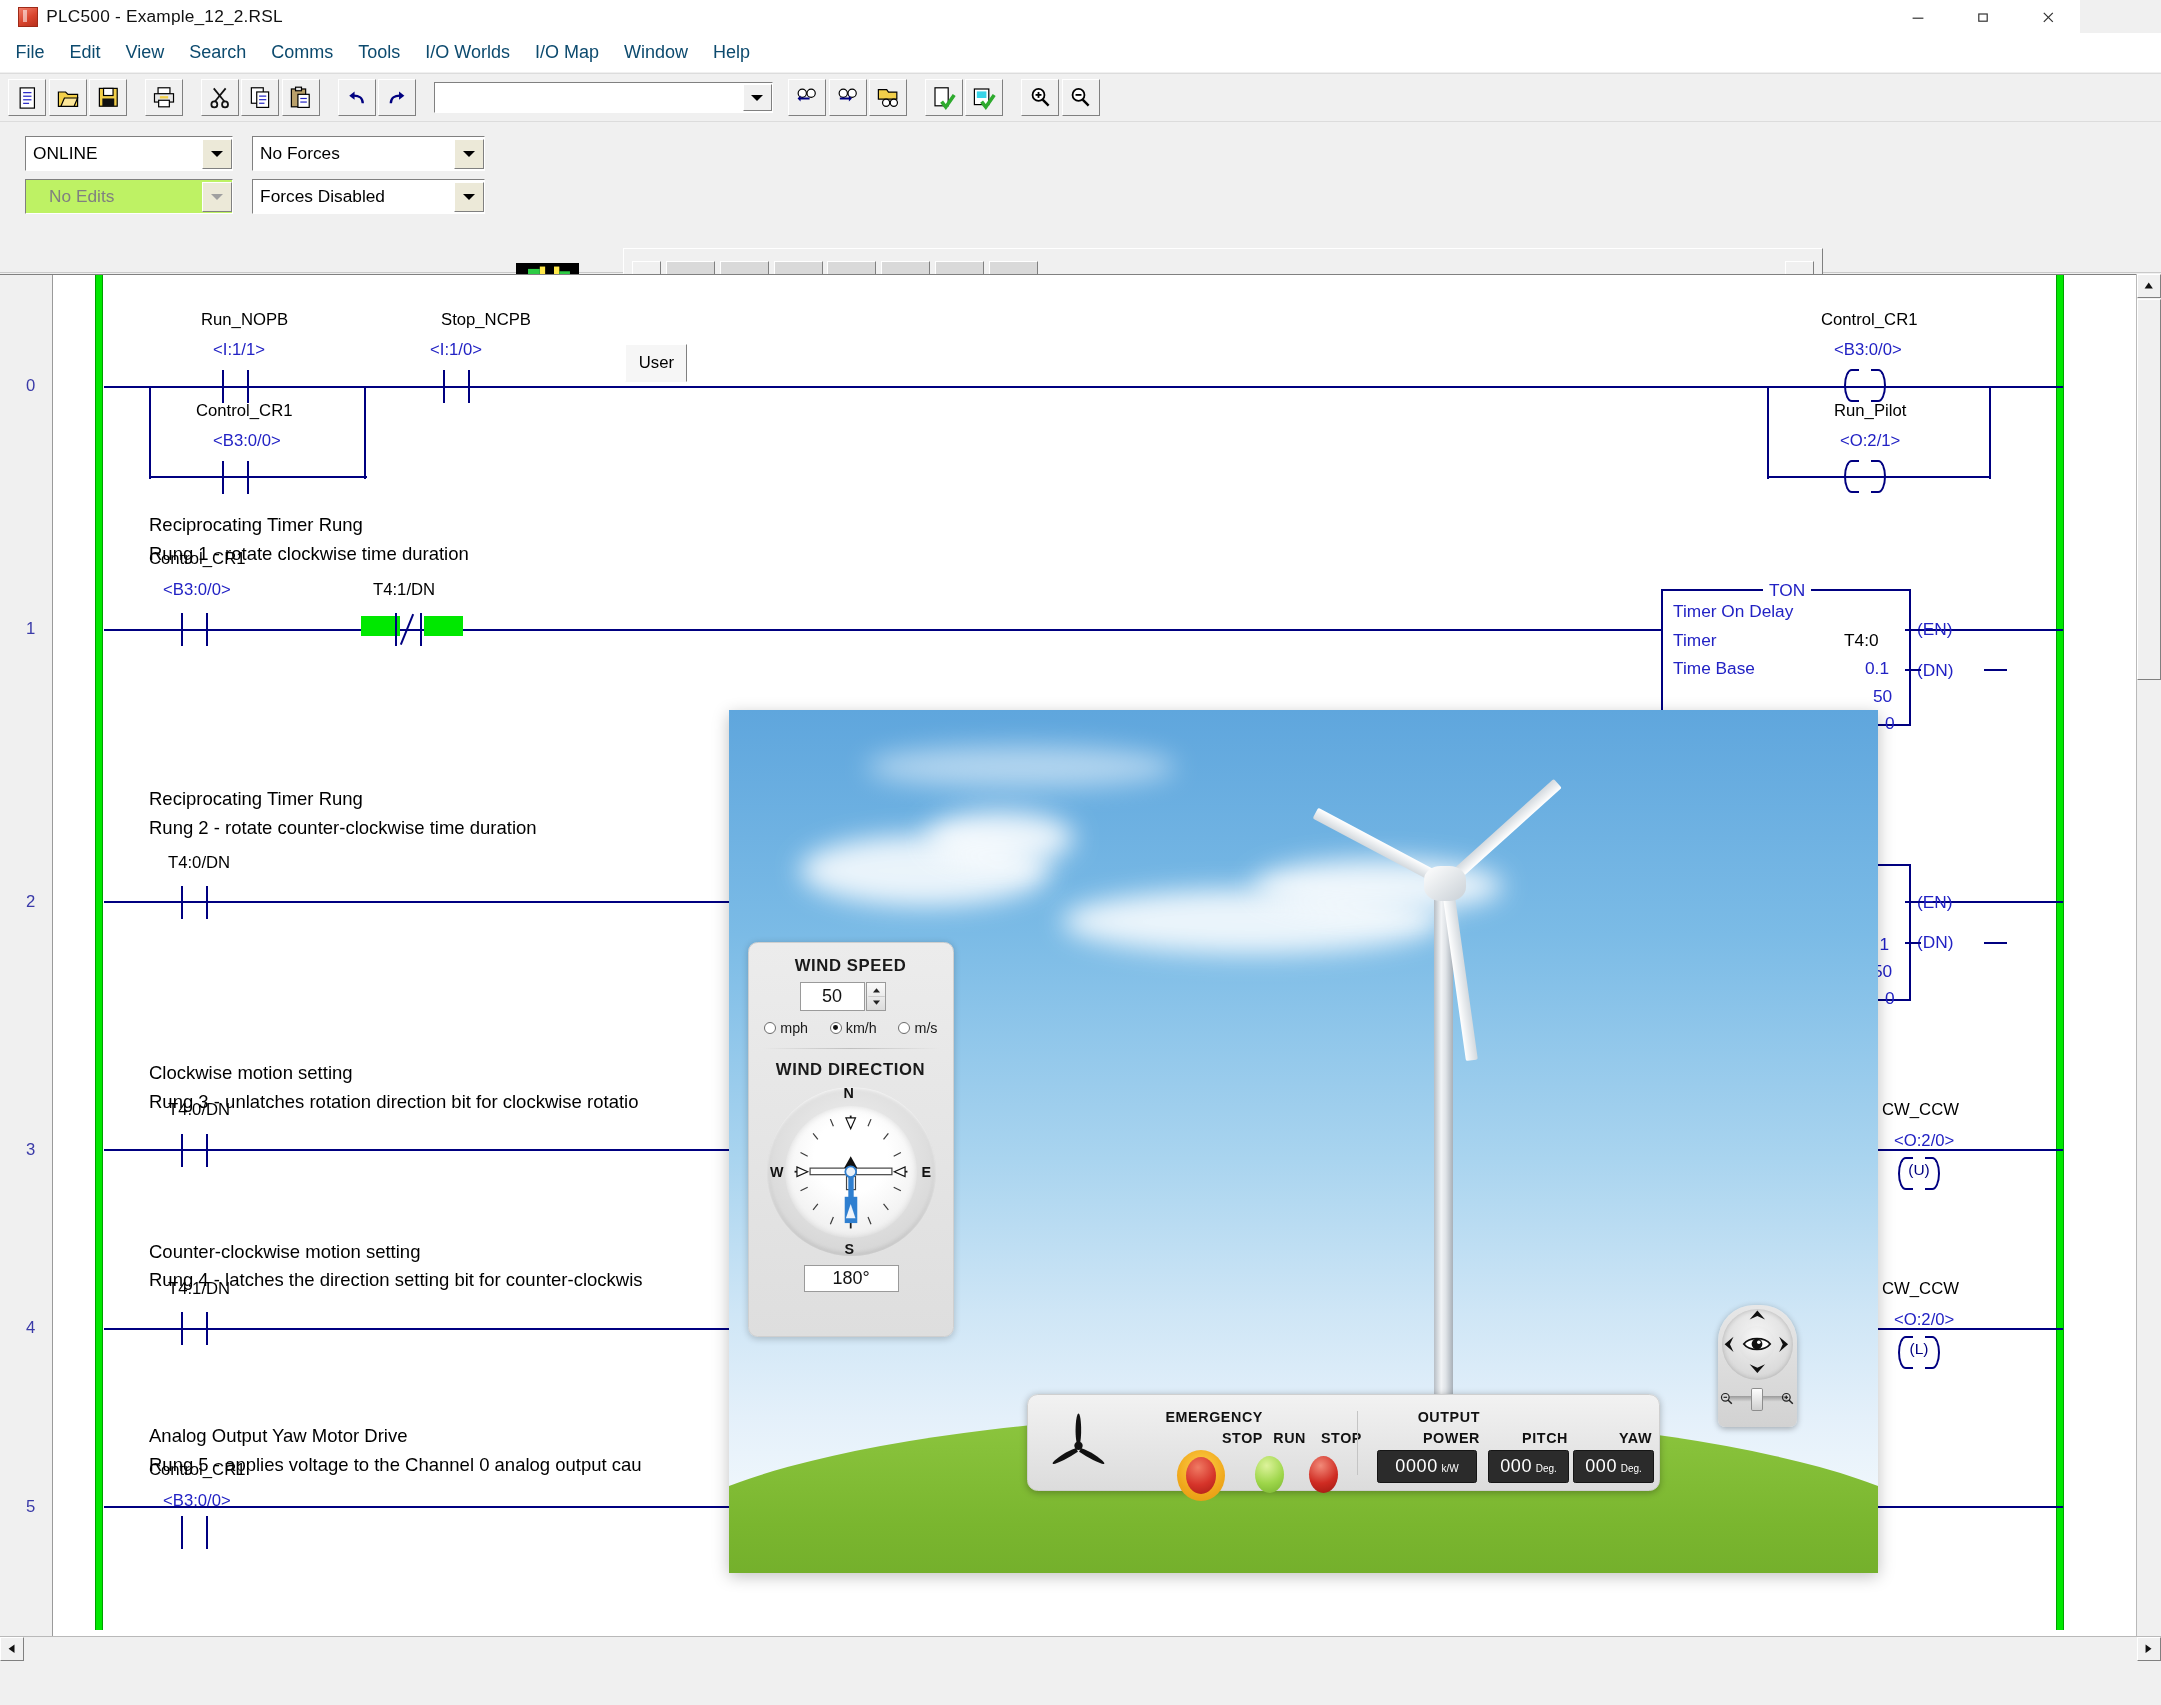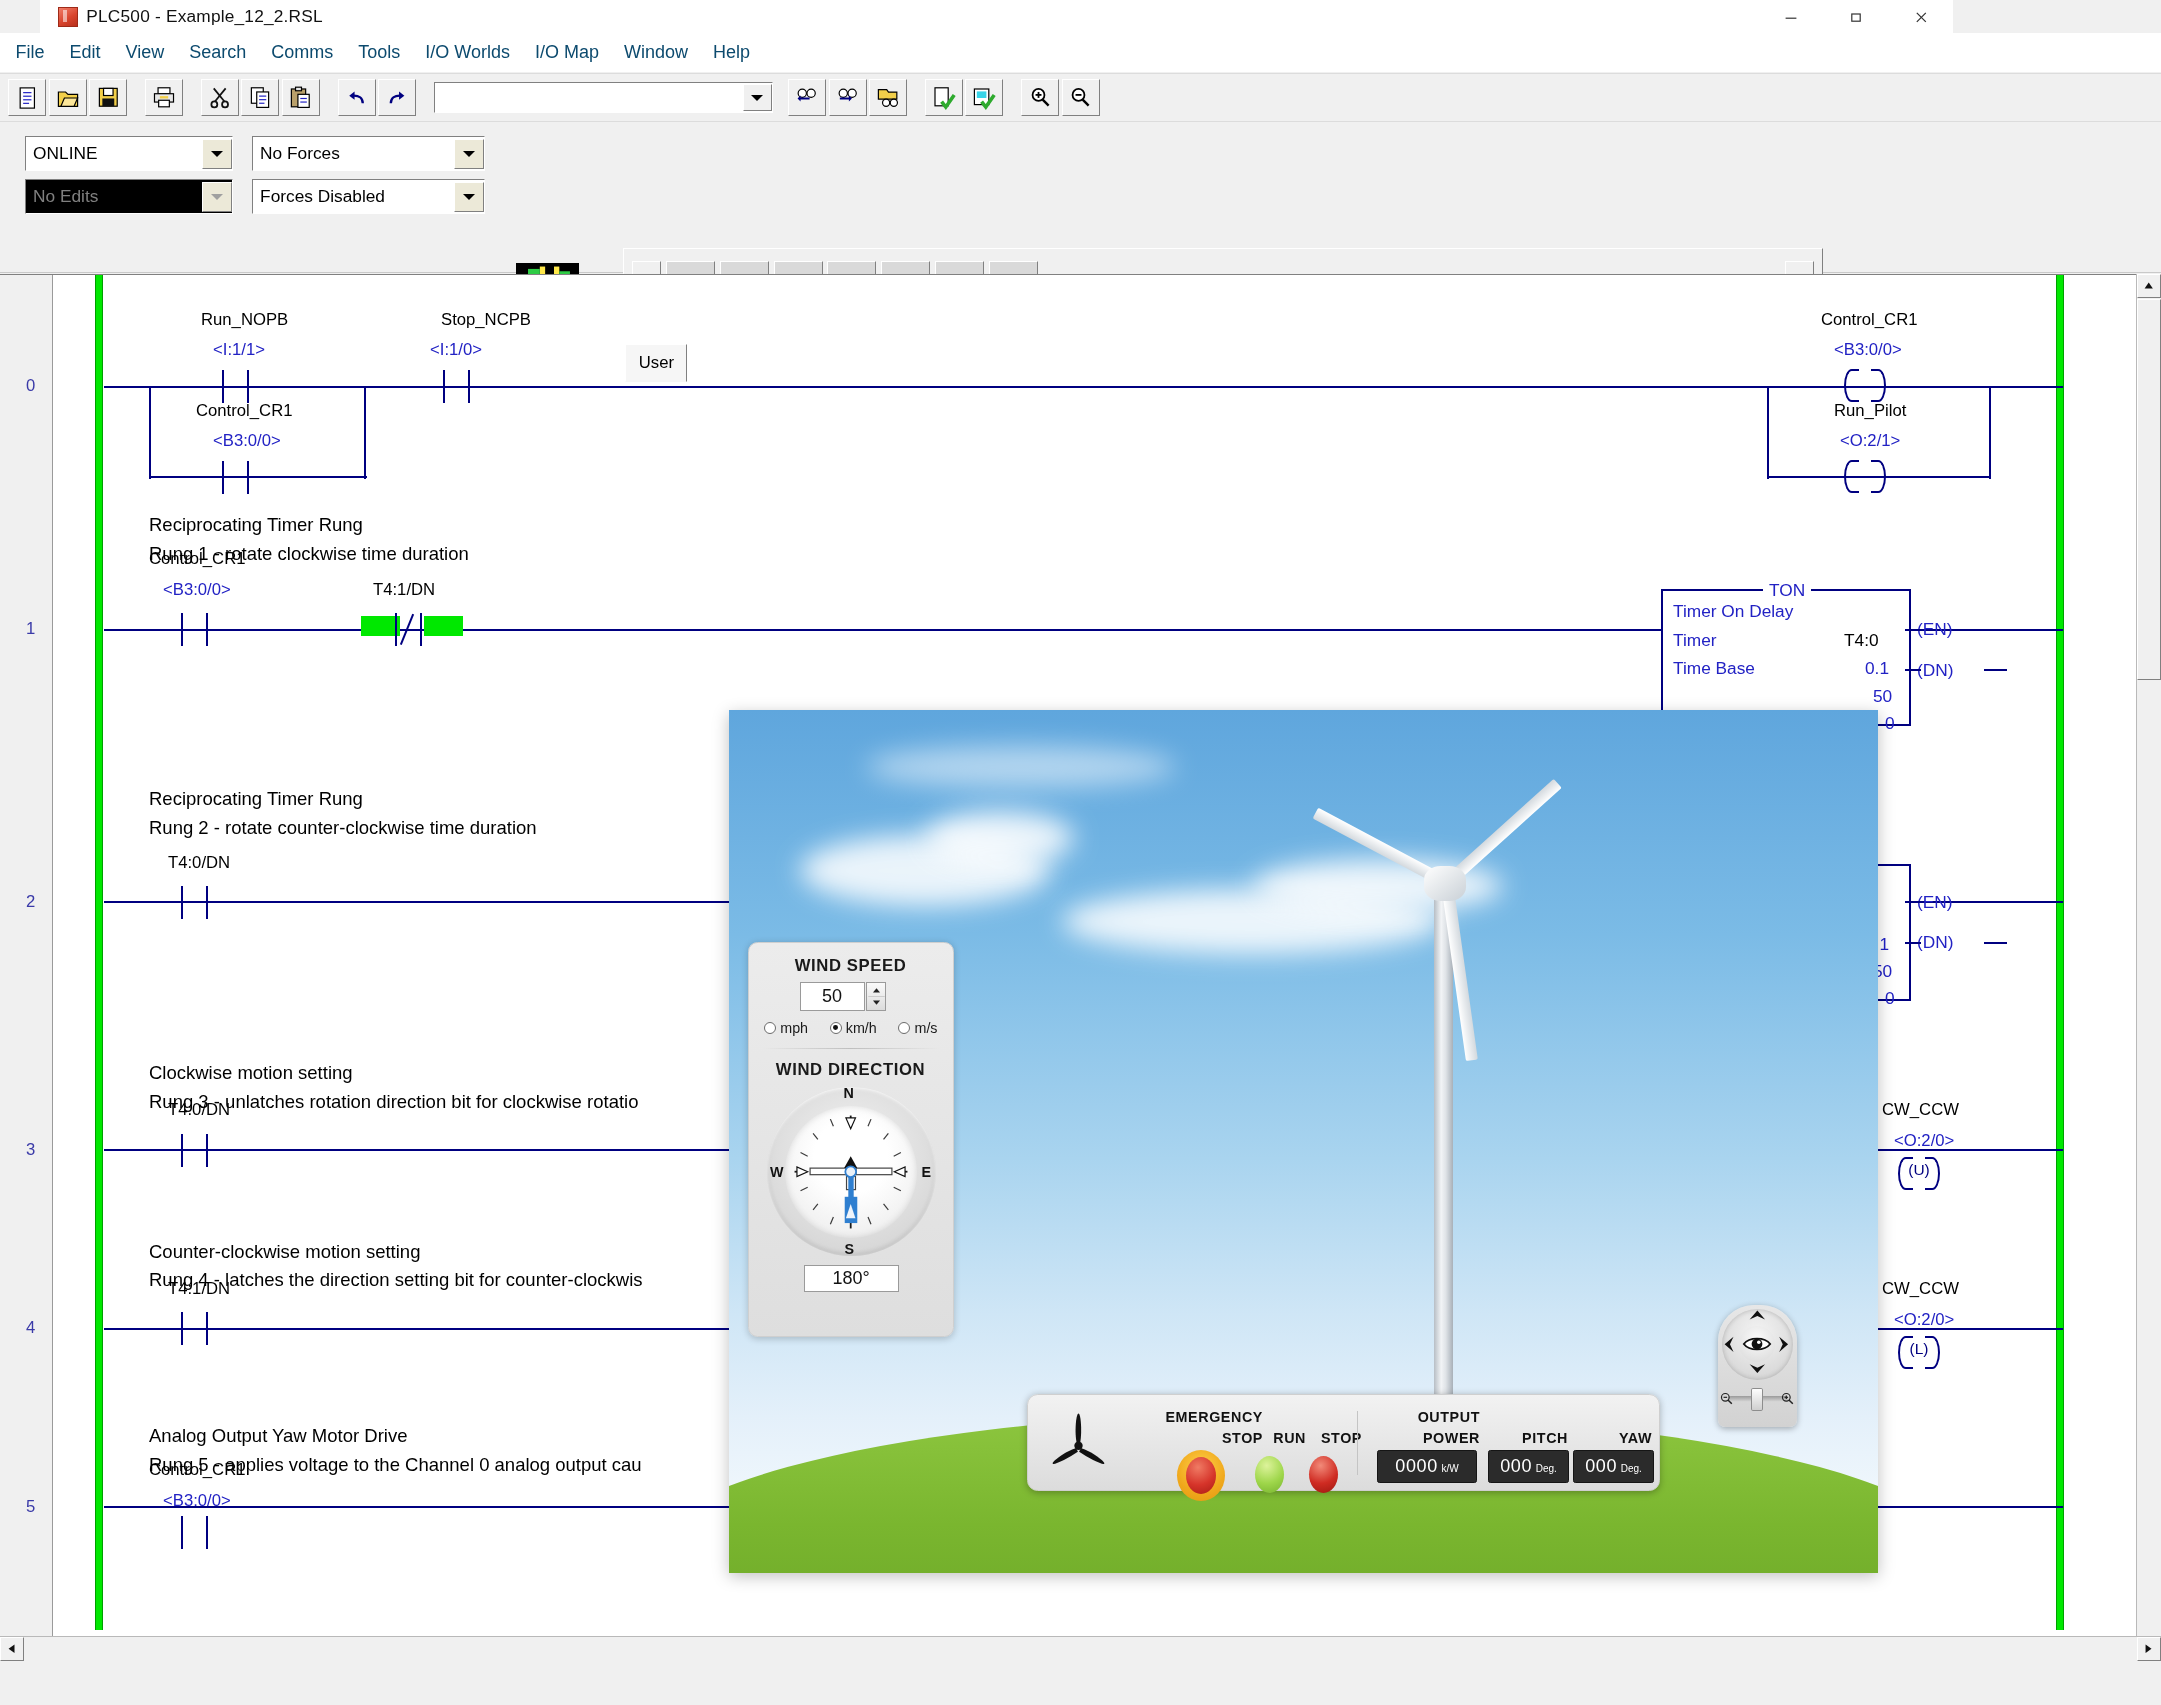--- a/index.html
+++ b/index.html
@@ -5,22 +5,22 @@
   html,body{margin:0;padding:0;}
   body{
     width:2161px;height:1705px;overflow:hidden;
     background:#ffffff;
     font-family:"Liberation Sans", sans-serif;
     -webkit-font-smoothing:none;
   }
   .app{position:relative;width:2161px;height:1705px;background:#f0f0f0;}
 
   
-  .titlebar{position:absolute;left:0;top:0;width:1913px;height:33px;background:#ffffff;
-    border-bottom:0.6px solid #e3e3e3;display:flex;align-items:center;margin-left:40px;}
+  .titlebar{position:absolute;left:0;top:0;width:2080px;height:33px;background:#ffffff;
+    border-bottom:0.6px solid #e3e3e3;display:flex;align-items:center;}
   .tb-icon{width:18px;height:18px;margin-left:18px;margin-right:8.3px;
     background:linear-gradient(150deg,#f07e6a 0%,#d9452e 55%,#b8301c 100%);
     border:0.6px solid #9e2a18;position:relative;}
   .tb-icon:after{content:"";position:absolute;left:3.6px;top:2.4px;width:4.2px;height:12px;
     background:rgba(255,255,255,.55);}
   .tb-title{font-size:17.3px;color:#111;letter-spacing:0.2px;}
   .tb-btns{margin-left:auto;display:flex;align-items:center;height:33px;}
   .tb-btn{width:65px;height:33px;display:flex;align-items:center;justify-content:center;
     color:#222;font-size:15.5px;}
   .tb-btn.close-b{font-size:18px;}
@@ -48,21 +48,21 @@
   .caret-d{width:0;height:0;border-left:6px solid transparent;border-right:6px solid transparent;
     border-top:6.5px solid #000;}
   .caret-d.dis{border-top-color:#a0a0a0;}
 
   
   .tb2{top:121px;height:152px;background:#f0f0f0;}
   .sel{position:absolute;height:35px;background:#ffffff;border:1.2px solid;
     border-color:#808080 #ffffff #ffffff #808080;box-sizing:border-box;
     display:flex;align-items:center;}
   .sel .lbl{font-size:17.3px;color:#000;padding-left:7.1px;white-space:nowrap;}
-  .sel.disabled{background:#000000;}
+  .sel.disabled{background:#bef264;padding-left:16px;}
   .sel.disabled .lbl{color:#808080;}
   .sel .abx{margin-left:auto;width:30px;height:30px;background:#ece9d8;
     border:1.2px solid;border-color:#ffffff #808080 #808080 #ffffff;
     display:flex;align-items:center;justify-content:center;box-sizing:border-box;}
   .statimg{position:absolute;left:516px;top:141px;width:63px;height:65px;background:#000;
     overflow:hidden;}
   .driverline{position:absolute;left:37px;top:227px;font-size:18px;color:#000;}
   .nodeline{position:absolute;left:494px;top:227px;font-size:18px;color:#000;}
 
   

